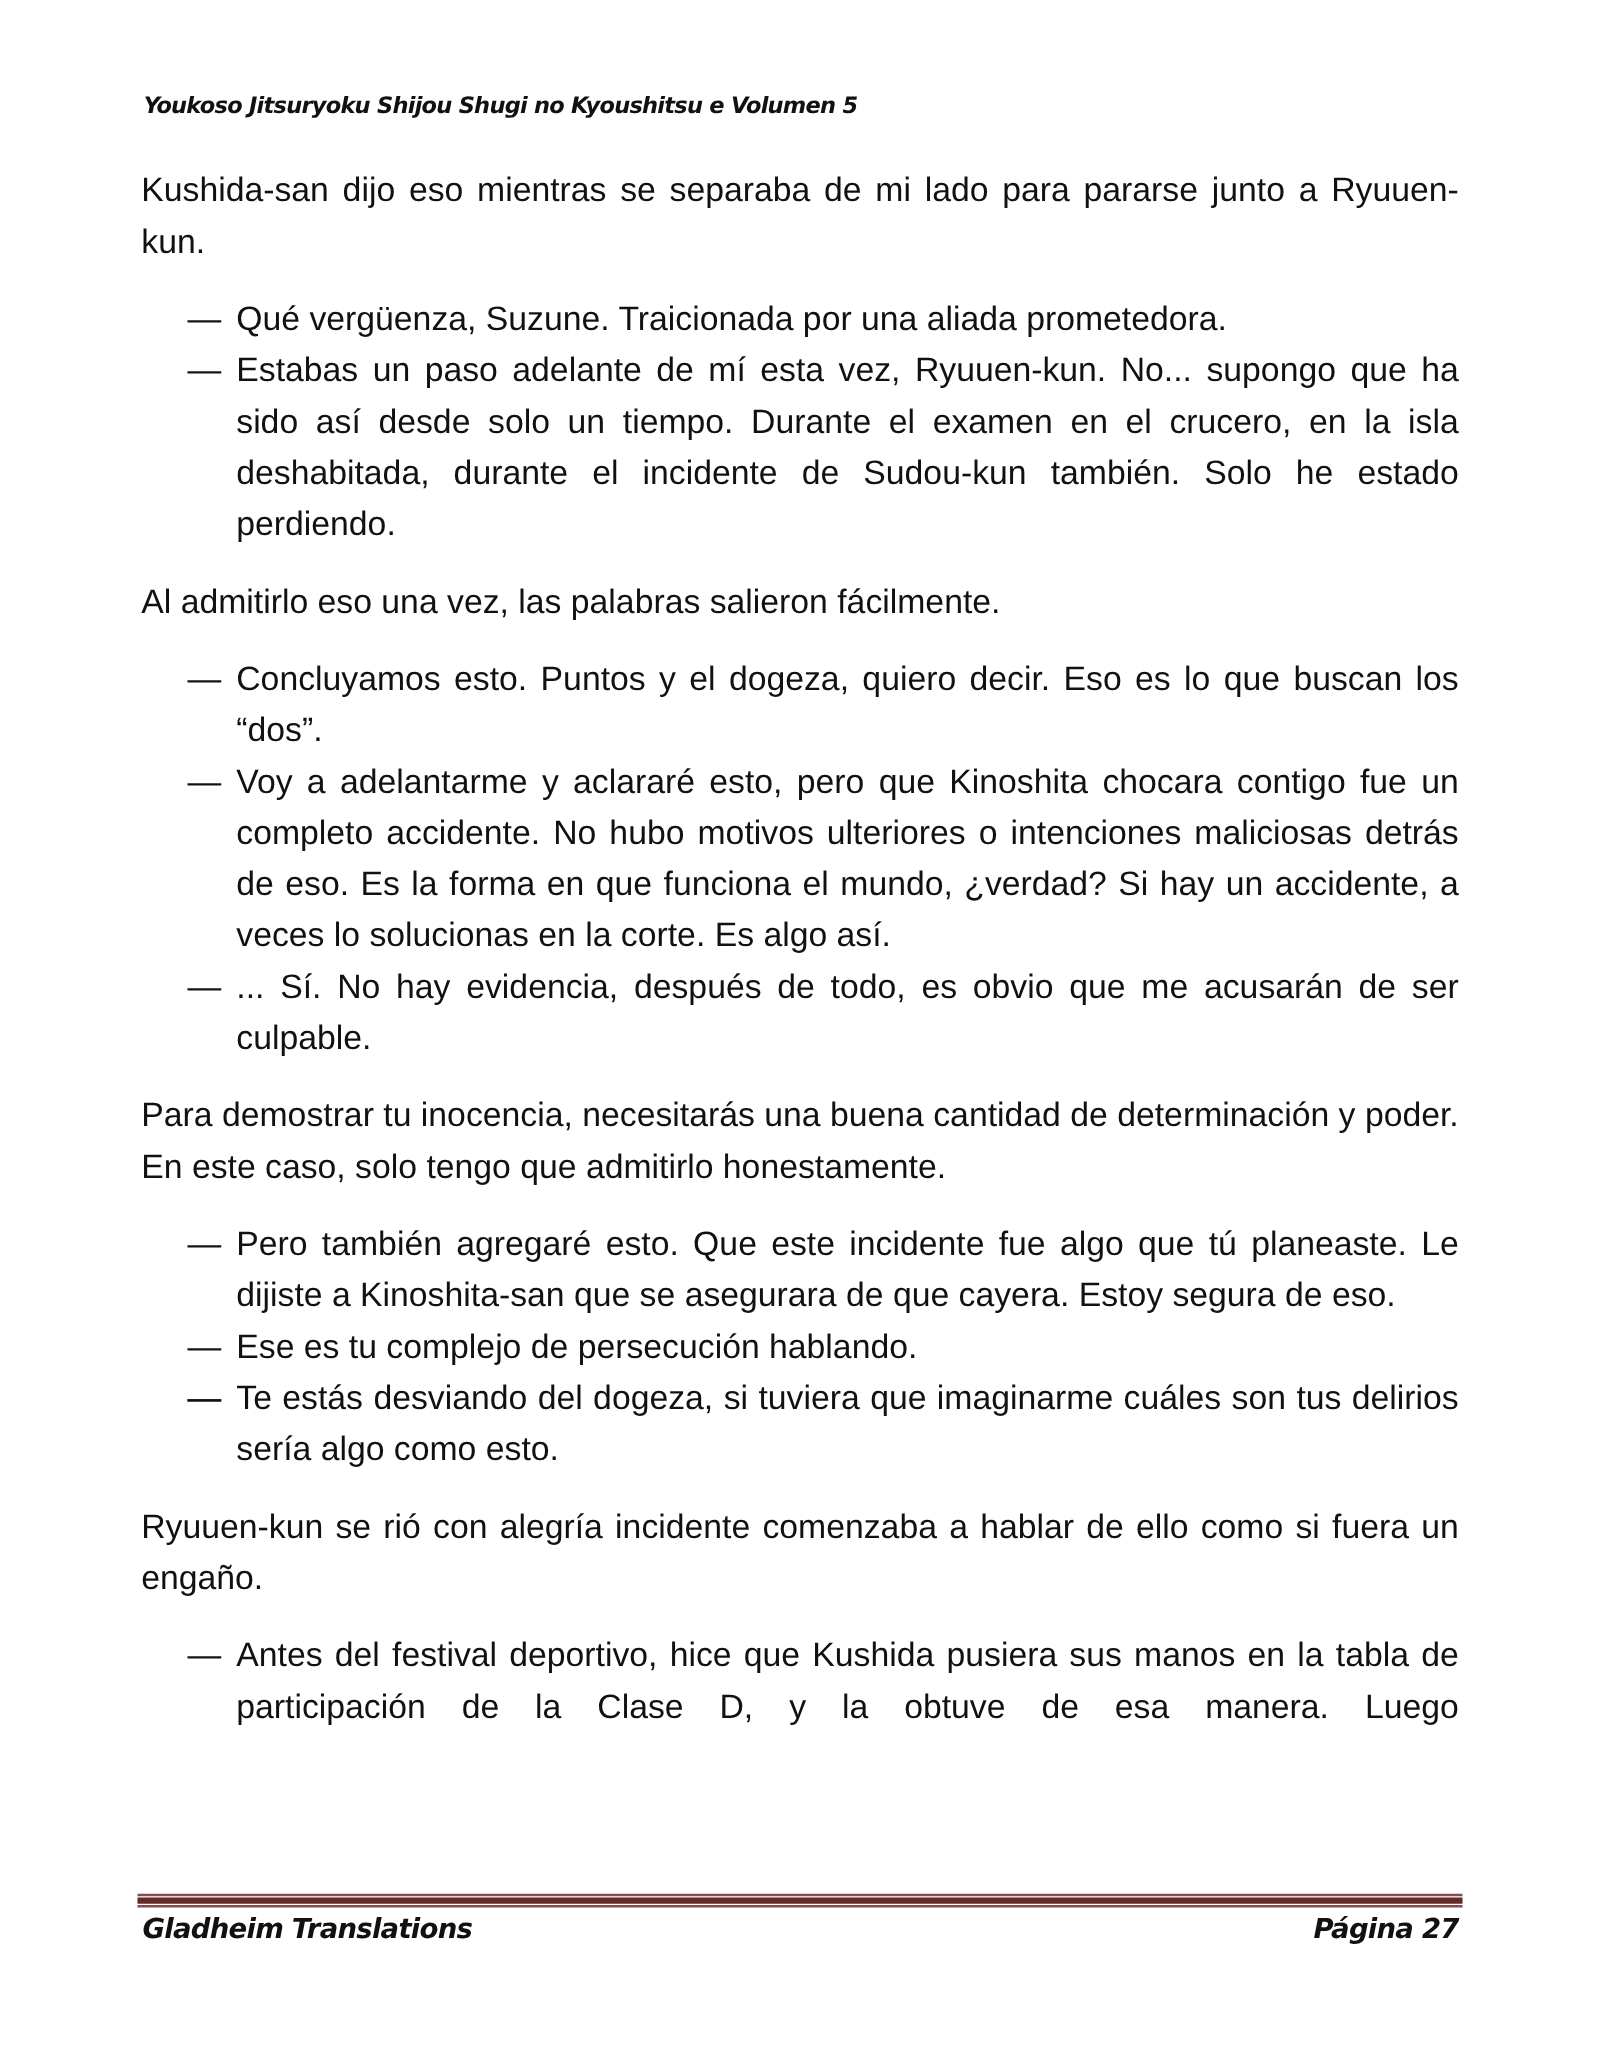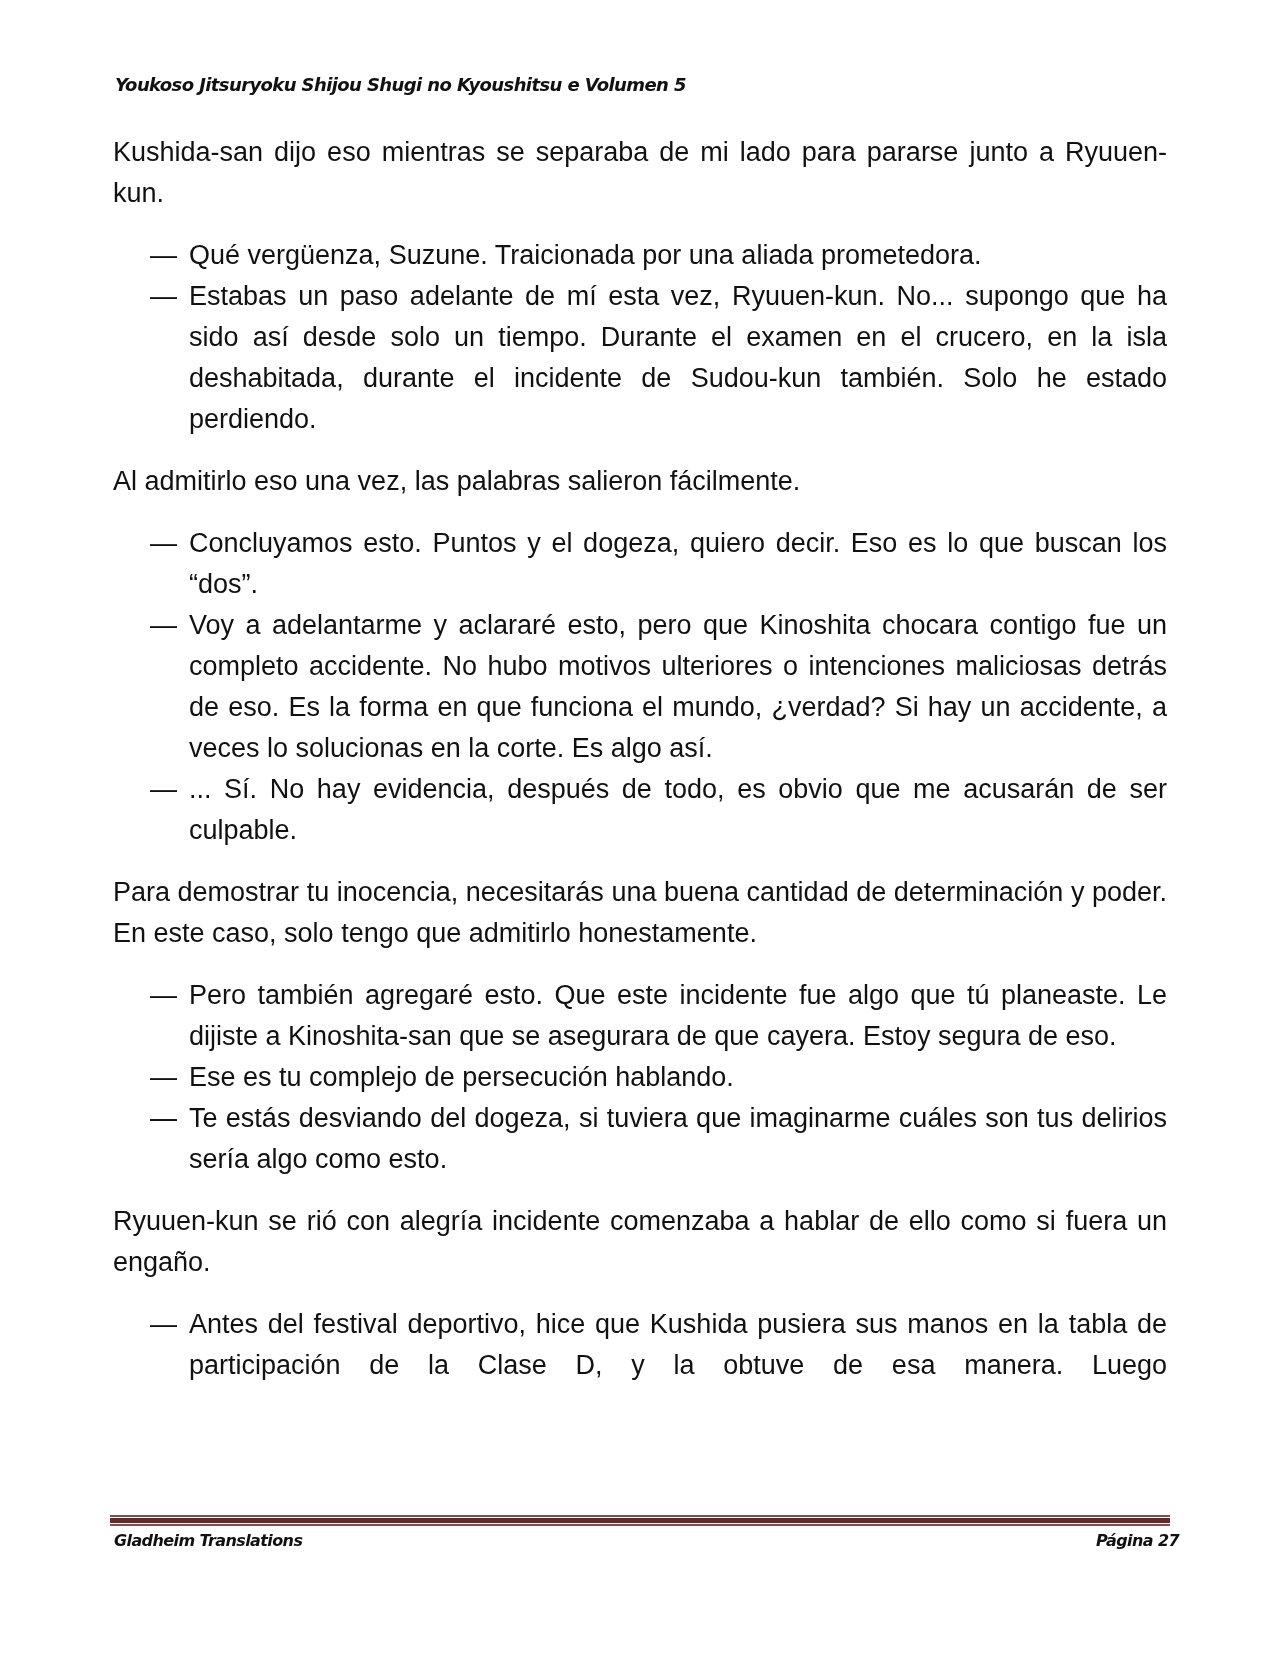--- a/index.html
+++ b/index.html
@@ -22,24 +22,24 @@
   .last-line-justify { text-align-last: justify; }
   .footer-rule {
     position: absolute; left: 110px; top: 1515px; width: 1060px; height: 11px;
   }
   .footer-rule .thin1 { position: absolute; left: 0; top: 0; width: 100%; height: 2px; }
   .footer-rule .thick { position: absolute; left: 0; top: 3px; width: 100%; height: 5px; }
   .footer-rule .thin2 { position: absolute; left: 0; top: 9px; width: 100%; height: 2px; }
   .footer-left, .footer-right {
     position: absolute; top: 1531px;
     font-family: "DejaVu Sans", sans-serif; font-weight: bold; font-style: italic;
-    font-size: 16px; letter-spacing: -0.6px; color: #111; white-space: nowrap;
+    font-size: 22px; letter-spacing: -0.6px; color: #111; white-space: nowrap;
   }
   .footer-left { left: 114px; }
-  .footer-right { right: 101px; font-style: italic; }
+  .footer-right { right: 113px; font-style: italic; }
 </style>
 </head>
 <body>
 
 <div class="header">Youkoso Jitsuryoku Shijou Shugi no Kyoushitsu e Volumen 5</div>
 
 <div class="body-text">
   <p class="para">Kushida-san dijo eso mientras se separaba de mi lado para pararse junto a Ryuuen-kun.</p>
 
   <div class="dlg-block">

